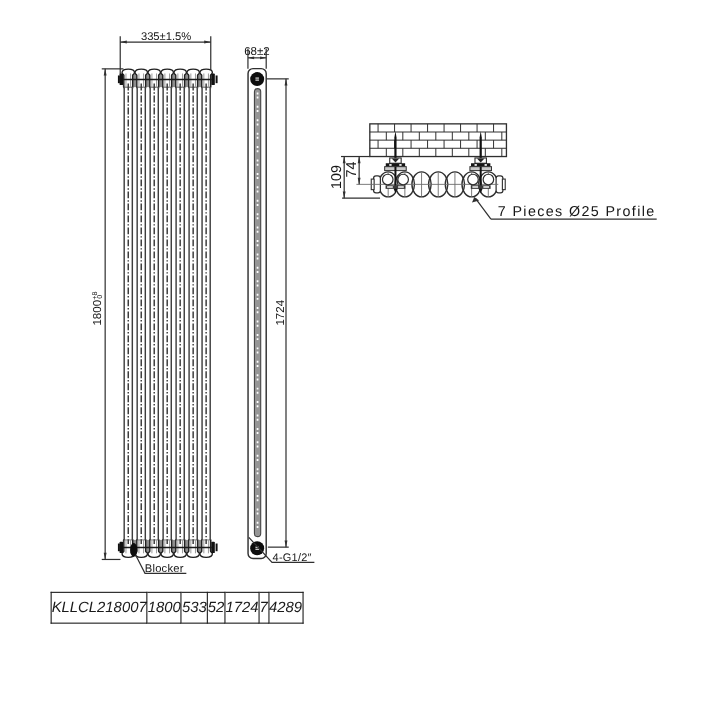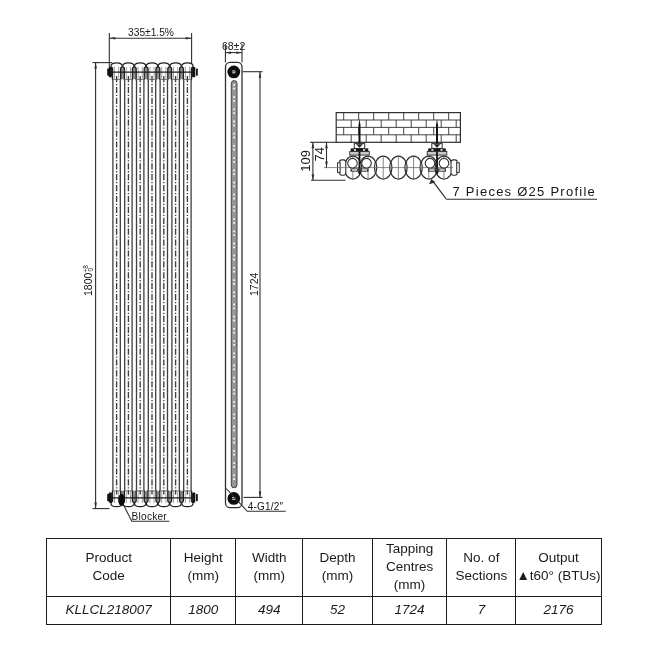--- a/index.html
+++ b/index.html
@@ -245,32 +245,23 @@
 <g transform="translate(323.9,161.4) rotate(-90)">
       <text x="0" y="0" font-size="13">74</text>
     </g>
 <line x1="432.4" y1="180.6" x2="446.3" y2="199.2" stroke="#2f2f2f" stroke-width="1.1"></line>
 <line x1="446.3" y1="199.2" x2="597" y2="199.2" stroke="#2f2f2f" stroke-width="1.1"></line>
 <polygon points="431.2,179 435.6,182.2 429.1,184.2" fill="#2f2f2f"></polygon>
 <text x="452.5" y="196.2" font-size="13" letter-spacing="1.25">7 Pieces Ø25 Profile</text>
 </svg>
 <table>
  <tbody>
-      <tr class="h">
-        <td style="width:123.3px">Product<br>Code</td>
-        <td style="width:63.8px">Height<br>(mm)</td>
-        <td style="width:66.3px">Width<br>(mm)</td>
-        <td style="width:68.3px">Depth<br>(mm)</td>
-        <td style="width:73.8px">Tapping<br>Centres<br>(mm)</td>
-        <td style="width:67.8px">No. of<br>Sections</td>
-        <td style="width:84.3px">Output<br>▲t60° (BTUs)</td>
-      </tr>
  <tr class="d">
         <td>KLLCL218007</td>
         <td>1800</td>
-        <td>494</td>
+        <td>533</td>
         <td>52</td>
         <td>1724</td>
         <td>7</td>
-        <td>2176</td>
+        <td>4289</td>
       </tr>
 </tbody>
   </table>
 
 </body></html>

